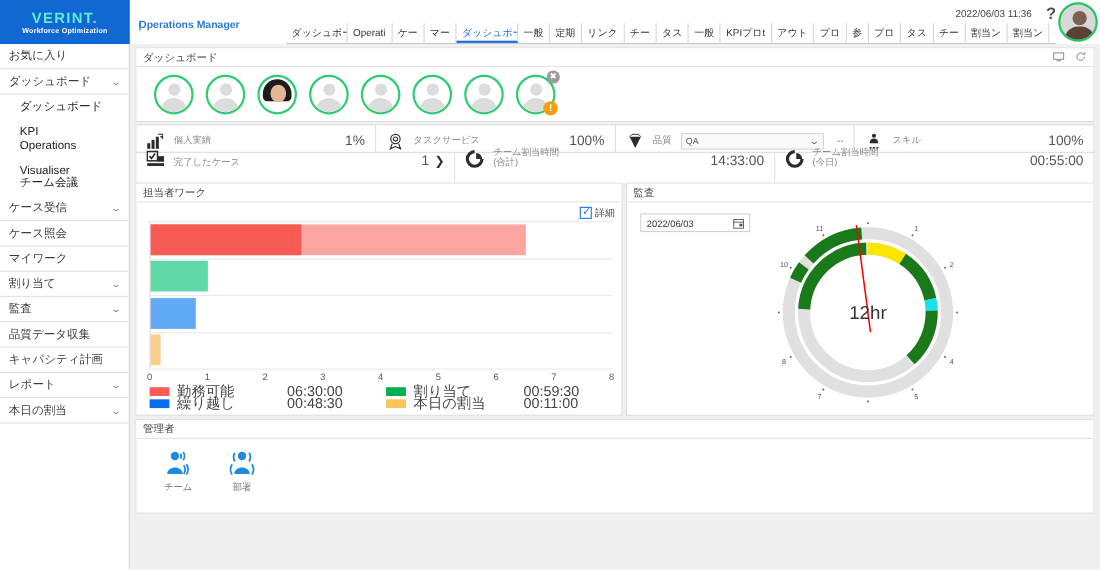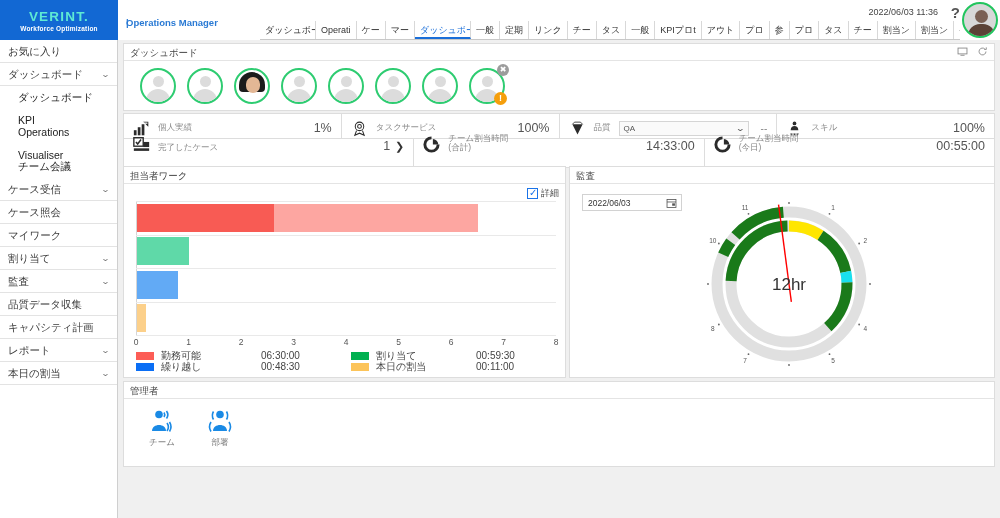--- a/index.html
+++ b/index.html
@@ -137,21 +137,21 @@
   .chk-row { position: absolute; right: 6px; top: 20px; display: flex; align-items: center; gap: 3px; font-size: 9px; color: #444; }
   .chkbox { width: 11px; height: 11px; border: 1px solid #1a73e8; background: #fff; position: relative; cursor: pointer; }
   .chkbox::after { content: "\2713"; position: absolute; left: 1px; top: -2px; font-size: 10px; color: #1a73e8; font-weight: bold; }
 
   .chart-area { position: absolute; left: 12px; top: 34px; width: 420px; height: 134px; }
   .gridline { position: absolute; left: 0; width: 420px; height: 1px; background: #e9e9e9; }
   .vaxis { position: absolute; left: 0; top: 0; width: 1px; height: 134px; background: #d5d5d5; }
   .bar { position: absolute; height: 28px; }
   .axis-labels { position: absolute; left: 12px; top: 170px; width: 420px; height: 12px; }
   .axis-labels span { position: absolute; font-size: 8.5px; color: #555; transform: translateX(-50%); }
-  .legend { position: absolute; left: 12px; top: 183px; width: 430px; font-size: 10px; color: #444; }
+  .legend { position: absolute; left: 12px; top: 183px; width: 430px; font-size: 13px; color: #444; }
   .lg-row { display: flex; height: 11px; align-items: center; }
   .lg-item { display: flex; align-items: center; width: 50%; }
   .lg-sw { width: 18px; height: 8px; margin-right: 7px; flex: 0 0 18px; }
   .lg-name { width: 100px; }
   .lg-val { }
 
   
   .audit-panel { position: absolute; left: 451px; top: 126px; width: 426px; height: 212px; }
   .date-field {
     position: absolute; left: 12px; top: 27px; width: 100px; height: 17px;

